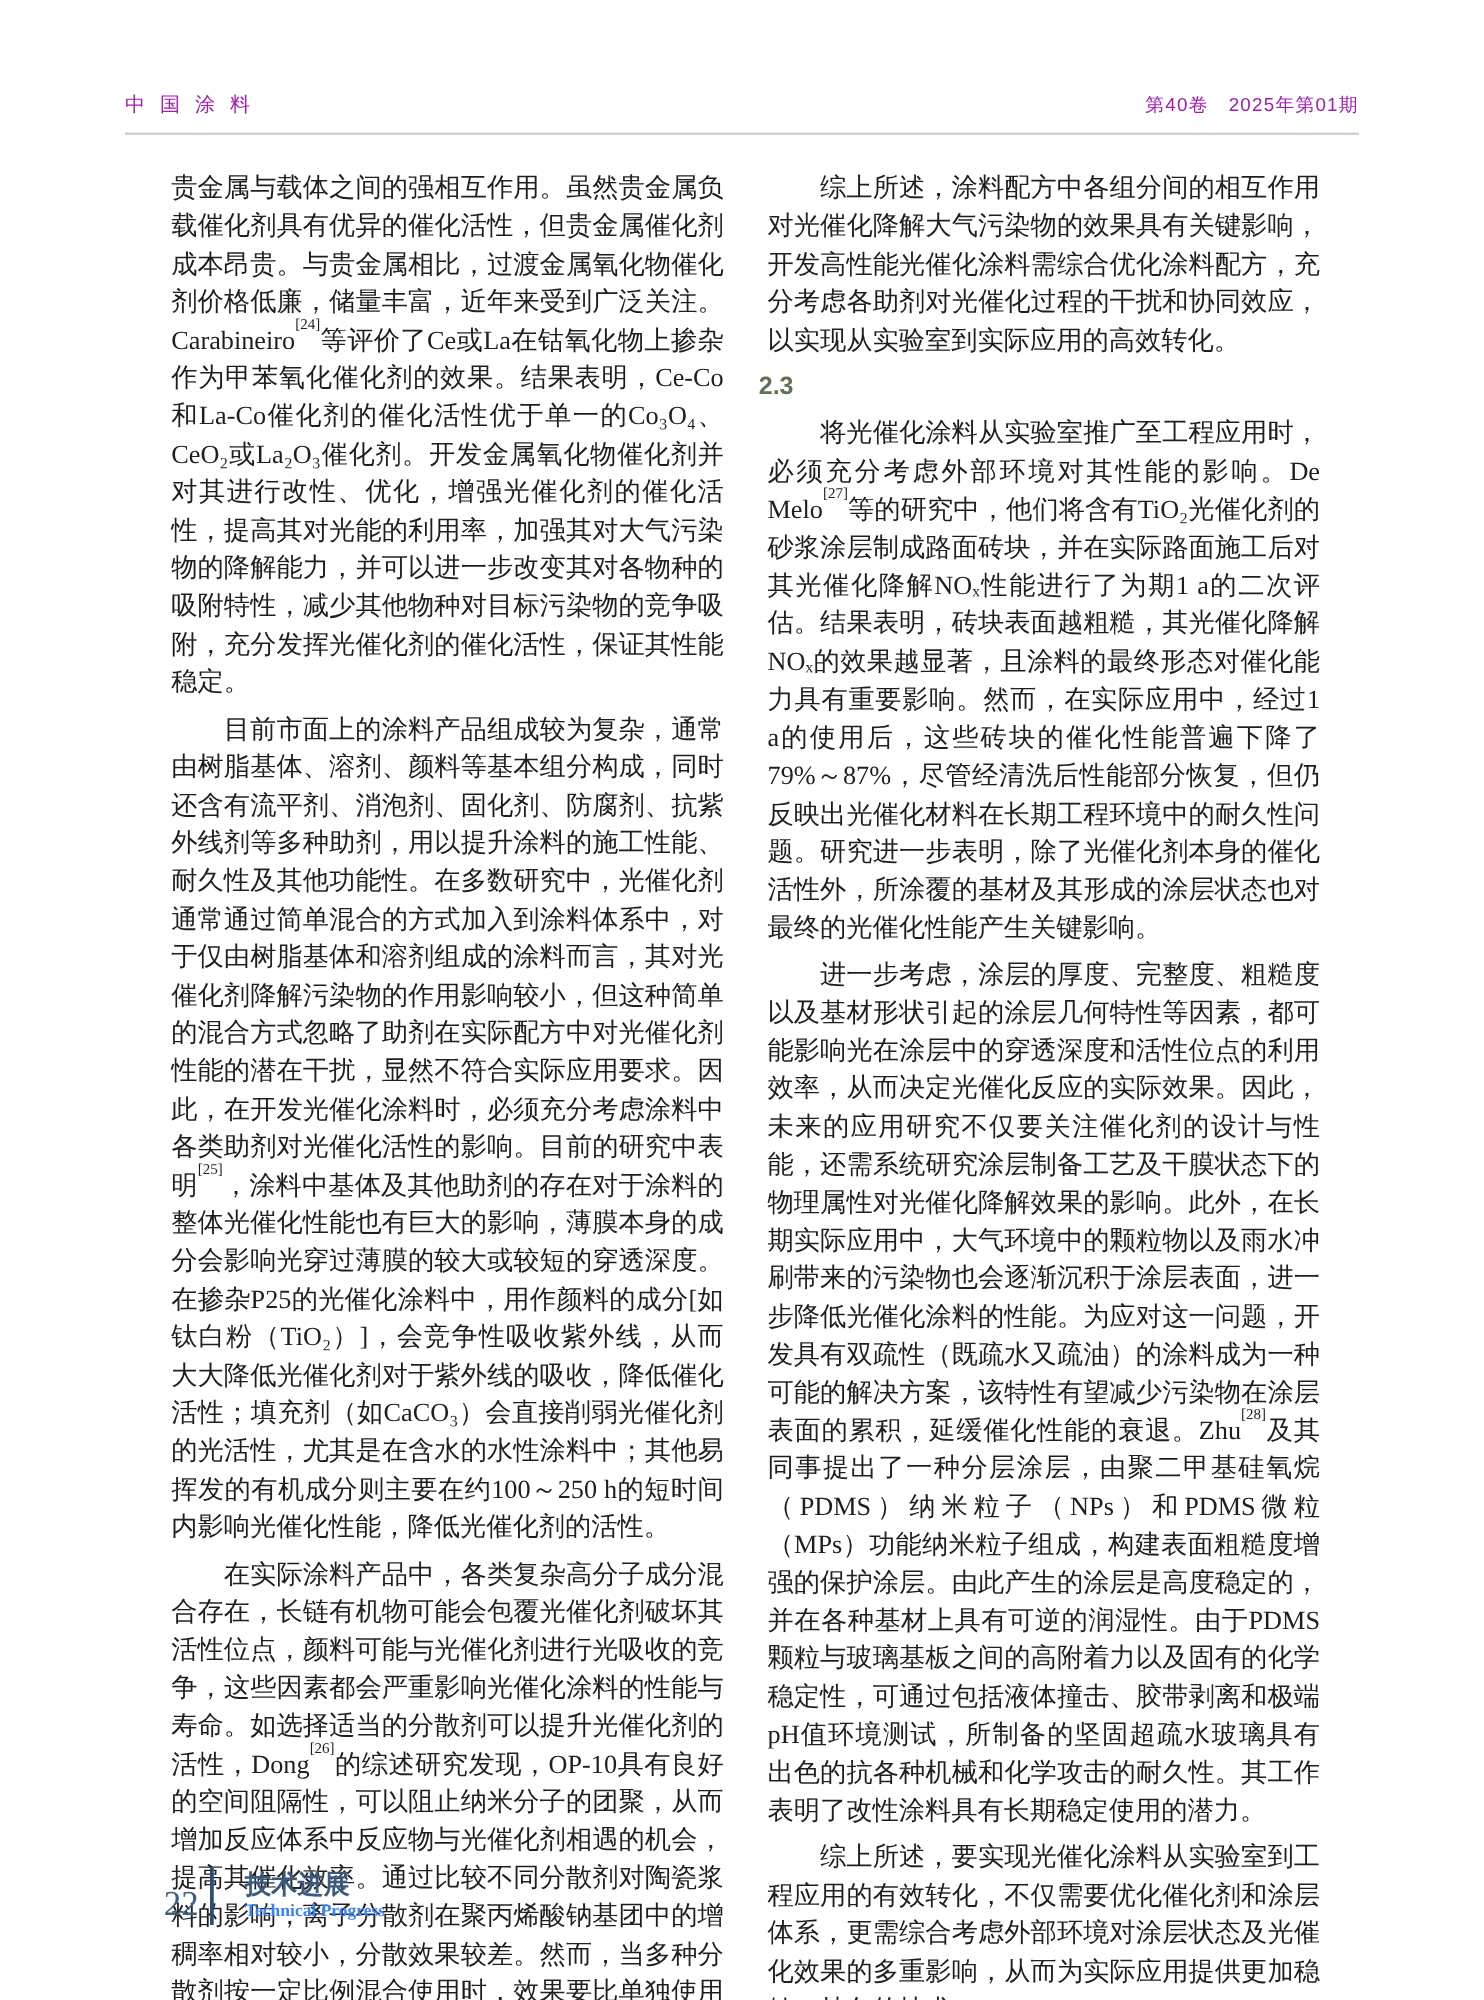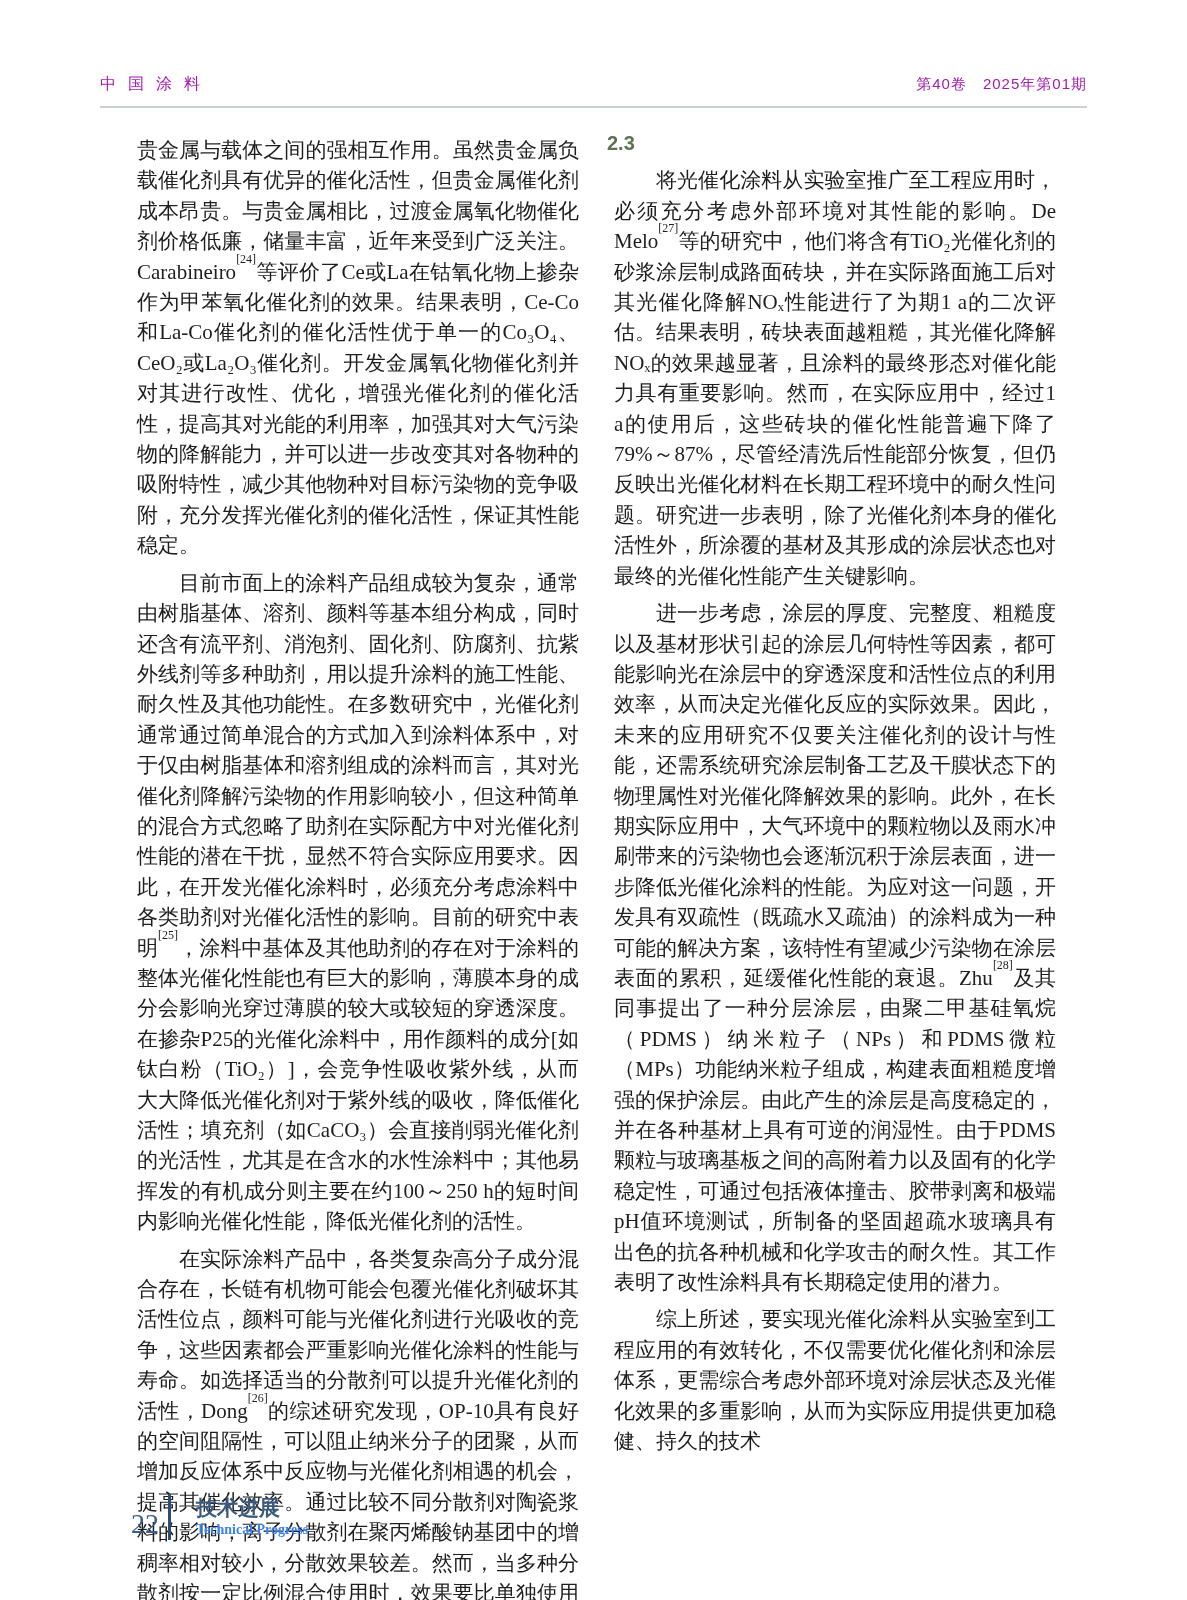--- a/index.html
+++ b/index.html
@@ -83,20 +83,21 @@
     <span class="issue-info">第40卷　2025年第01期</span>
   </div>
 
   <div class="content">
     <div class="col">
         <p class="para no-indent">贵金属与载体之间的强相互作用。虽然贵金属负载催化剂具有优异的催化活性，但贵金属催化剂成本昂贵。与贵金属相比，过渡金属氧化物催化剂价格低廉，储量丰富，近年来受到广泛关注。Carabineiro<sup>[24]</sup>等评价了Ce或La在钴氧化物上掺杂作为甲苯氧化催化剂的效果。结果表明，Ce-Co和La-Co催化剂的催化活性优于单一的Co₃O₄、CeO₂或La₂O₃催化剂。开发金属氧化物催化剂并对其进行改性、优化，增强光催化剂的催化活性，提高其对光能的利用率，加强其对大气污染物的降解能力，并可以进一步改变其对各物种的吸附特性，减少其他物种对目标污染物的竞争吸附，充分发挥光催化剂的催化活性，保证其性能稳定。</p>
         <p class="para">目前市面上的涂料产品组成较为复杂，通常由树脂基体、溶剂、颜料等基本组分构成，同时还含有流平剂、消泡剂、固化剂、防腐剂、抗紫外线剂等多种助剂，用以提升涂料的施工性能、耐久性及其他功能性。在多数研究中，光催化剂通常通过简单混合的方式加入到涂料体系中，对于仅由树脂基体和溶剂组成的涂料而言，其对光催化剂降解污染物的作用影响较小，但这种简单的混合方式忽略了助剂在实际配方中对光催化剂性能的潜在干扰，显然不符合实际应用要求。因此，在开发光催化涂料时，必须充分考虑涂料中各类助剂对光催化活性的影响。目前的研究中表明<sup>[25]</sup>，涂料中基体及其他助剂的存在对于涂料的整体光催化性能也有巨大的影响，薄膜本身的成分会影响光穿过薄膜的较大或较短的穿透深度。在掺杂P25的光催化涂料中，用作颜料的成分[如钛白粉（TiO₂）]，会竞争性吸收紫外线，从而大大降低光催化剂对于紫外线的吸收，降低催化活性；填充剂（如CaCO₃）会直接削弱光催化剂的光活性，尤其是在含水的水性涂料中；其他易挥发的有机成分则主要在约100～250 h的短时间内影响光催化性能，降低光催化剂的活性。</p>
         <p class="para">在实际涂料产品中，各类复杂高分子成分混合存在，长链有机物可能会包覆光催化剂破坏其活性位点，颜料可能与光催化剂进行光吸收的竞争，这些因素都会严重影响光催化涂料的性能与寿命。如选择适当的分散剂可以提升光催化剂的活性，Dong<sup>[26]</sup>的综述研究发现，OP-10具有良好的空间阻隔性，可以阻止纳米分子的团聚，从而增加反应体系中反应物与光催化剂相遇的机会，提高其催化效率。通过比较不同分散剂对陶瓷浆料的影响，离子分散剂在聚丙烯酸钠基团中的增稠率相对较小，分散效果较差。然而，当多种分散剂按一定比例混合使用时，效果要比单独使用分散剂好得多。</p>
       </div>
     <div class="col">
+        <p class="para">综上所述，涂料配方中各组分间的相互作用对光催化降解大气污染物的效果具有关键影响，开发高性能光催化涂料需综合优化涂料配方，充分考虑各助剂对光催化过程的干扰和协同效应，以实现从实验室到实际应用的高效转化。</p>
         <div class="sec-heading">
           <span class="sec-num">2.3</span>
         </div>
         <p class="para">将光催化涂料从实验室推广至工程应用时，必须充分考虑外部环境对其性能的影响。De Melo<sup>[27]</sup>等的研究中，他们将含有TiO₂光催化剂的砂浆涂层制成路面砖块，并在实际路面施工后对其光催化降解NOₓ性能进行了为期1 a的二次评估。结果表明，砖块表面越粗糙，其光催化降解NOₓ的效果越显著，且涂料的最终形态对催化能力具有重要影响。然而，在实际应用中，经过1 a的使用后，这些砖块的催化性能普遍下降了79%～87%，尽管经清洗后性能部分恢复，但仍反映出光催化材料在长期工程环境中的耐久性问题。研究进一步表明，除了光催化剂本身的催化活性外，所涂覆的基材及其形成的涂层状态也对最终的光催化性能产生关键影响。</p>
         <p class="para">进一步考虑，涂层的厚度、完整度、粗糙度以及基材形状引起的涂层几何特性等因素，都可能影响光在涂层中的穿透深度和活性位点的利用效率，从而决定光催化反应的实际效果。因此，未来的应用研究不仅要关注催化剂的设计与性能，还需系统研究涂层制备工艺及干膜状态下的物理属性对光催化降解效果的影响。此外，在长期实际应用中，大气环境中的颗粒物以及雨水冲刷带来的污染物也会逐渐沉积于涂层表面，进一步降低光催化涂料的性能。为应对这一问题，开发具有双疏性（既疏水又疏油）的涂料成为一种可能的解决方案，该特性有望减少污染物在涂层表面的累积，延缓催化性能的衰退。Zhu<sup>[28]</sup>及其同事提出了一种分层涂层，由聚二甲基硅氧烷（PDMS）纳米粒子（NPs）和PDMS微粒（MPs）功能纳米粒子组成，构建表面粗糙度增强的保护涂层。由此产生的涂层是高度稳定的，并在各种基材上具有可逆的润湿性。由于PDMS颗粒与玻璃基板之间的高附着力以及固有的化学稳定性，可通过包括液体撞击、胶带剥离和极端pH值环境测试，所制备的坚固超疏水玻璃具有出色的抗各种机械和化学攻击的耐久性。其工作表明了改性涂料具有长期稳定使用的潜力。</p>
         <p class="para">综上所述，要实现光催化涂料从实验室到工程应用的有效转化，不仅需要优化催化剂和涂层体系，更需综合考虑外部环境对涂层状态及光催化效果的多重影响，从而为实际应用提供更加稳健、持久的技术</p>
       </div>
   </div>
 
   <div class="footer">

